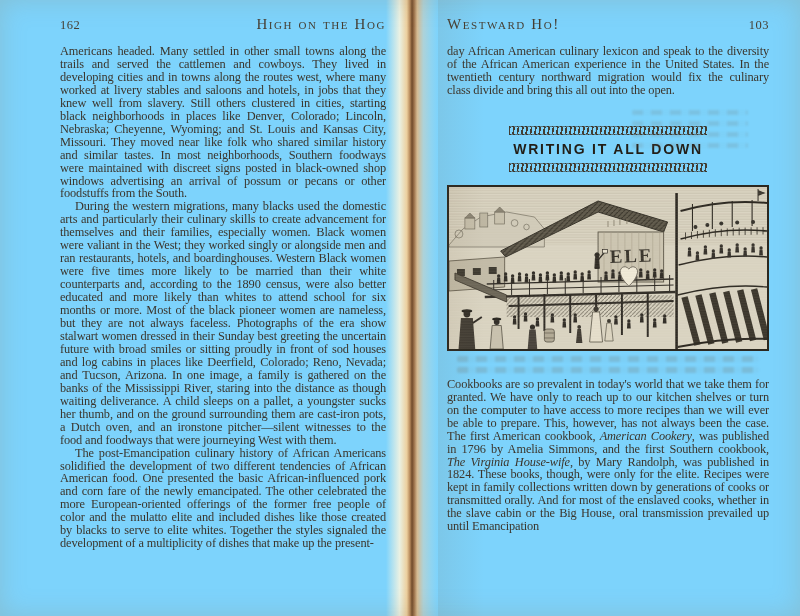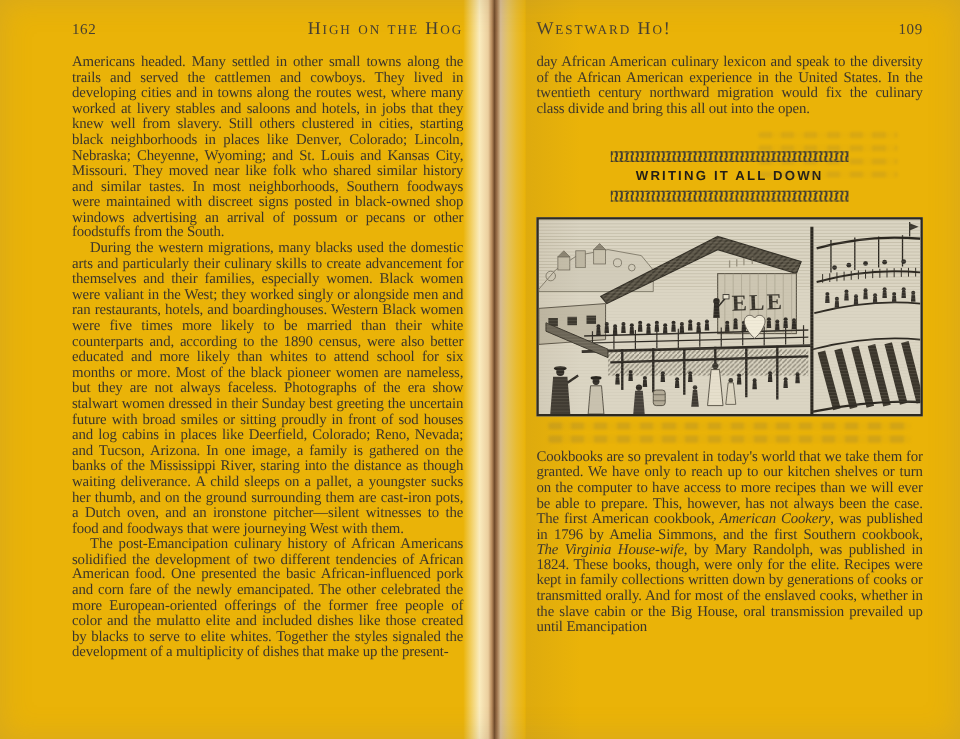--- a/index.html
+++ b/index.html
@@ -1,35 +1,35 @@
 <!DOCTYPE html>
 <html><head>
 <meta charset="utf-8">
 <style>
   html,body{margin:0;padding:0;}
   body{width:800px;height:616px;overflow:hidden;font-family:"Liberation Serif",serif;}
   .spread{position:relative;width:800px;height:616px;
     background:linear-gradient(90deg,#e6dec８ 0%,#e9e1cb 18%,#efe7d0 40%,#f9f0d8 48%,#f3ead2 52%,#ece4ce 62%,#e9e1cb 84%,#e5ddc7 100%);
-    background-color:#eab308;}
+    background-color:#7dd3fc;}
   .page{position:absolute;top:0;height:616px;color:#3b352c;}
   .page-inner{padding:16px 0 0 0;}
   .left-page{left:0;width:406px;}
   .left-col{margin:0 20px 0 60px;width:326px;}
   .right-page{left:420px;width:380px;}
   .right-col{margin:0 31px 0 27px;width:322px;}
   .pg-header{display:flex;justify-content:space-between;align-items:baseline;height:16px;margin-bottom:13px;}
   .folio{font-size:12.5px;letter-spacing:.5px;color:#463f33;}
   .run-head{font-variant:small-caps;font-size:15px;letter-spacing:1.6px;color:#463f33;}
   .body-text{font-size:12.35px;line-height:12.95px;text-align:justify;letter-spacing:-.12px;color:#3b352c;}
   .para{margin:0;text-indent:15px;}
   .no-indent{text-indent:0;}
   .feature{margin-top:29px;}
   .band{width:198px;height:7px;margin:0 auto;border-top:1px solid rgba(56,51,42,.55);border-bottom:1px solid rgba(56,51,42,.55);
     background:repeating-linear-gradient(100deg,#433e33 0 1.7px,rgba(0,0,0,0) 1.7px 4.3px);}
-  .feature-title{text-align:center;font-family:"Liberation Sans",sans-serif;font-weight:bold;font-size:11px;
+  .feature-title{text-align:center;font-family:"Liberation Sans",sans-serif;font-weight:bold;font-size:14px;
     letter-spacing:1.8px;color:#221e17;margin:6px 0;}
   .engraving-frame{margin-top:13px;border:2px solid #2b2820;background:#dbd5c3;line-height:0;}
   .engraving-frame svg{width:100%;height:162px;}
   .ghost-block{margin-top:5px;}
   .ghost{height:6px;margin:5px 10px;border-radius:2px;filter:blur(1.2px);
     background:repeating-linear-gradient(90deg,rgba(110,100,80,.20) 0 11px,rgba(110,100,80,.04) 11px 19px);}
   .ghost-cluster{position:absolute;left:212px;top:104px;width:116px;}
   .ghost-cluster .ghost{height:5px;margin:6px 0;opacity:.75;}
   .spine-shade{position:absolute;top:0;left:386px;width:52px;height:616px;pointer-events:none;
     background:linear-gradient(90deg,
@@ -64,21 +64,21 @@
         <p class="para">During the western migrations, many blacks used the domestic arts and particularly their culinary skills to create advancement for themselves and their families, especially women. Black women were valiant in the West; they worked singly or alongside men and ran restaurants, hotels, and boardinghouses. Western Black women were five times more likely to be married than their white counterparts and, according to the 1890 census, were also better educated and more likely than whites to attend school for six months or more. Most of the black pioneer women are nameless, but they are not always faceless. Photographs of the era show stalwart women dressed in their Sunday best greeting the uncertain future with broad smiles or sitting proudly in front of sod houses and log cabins in places like Deerfield, Colorado; Reno, Nevada; and Tucson, Arizona. In one image, a family is gathered on the banks of the Mississippi River, staring into the distance as though waiting deliverance. A child sleeps on a pallet, a youngster sucks her thumb, and on the ground surrounding them are cast-iron pots, a Dutch oven, and an ironstone pitcher—silent witnesses to the food and foodways that were journeying West with them.</p>
         <p class="para">The post-Emancipation culinary history of African Americans solidified the development of two different tendencies of African American food. One presented the basic African-influenced pork and corn fare of the newly emancipated. The other celebrated the more European-oriented offerings of the former free people of color and the mulatto elite and included dishes like those created by blacks to serve to elite whites. Together the styles signaled the development of a multiplicity of dishes that make up the present-</p>
       </div>
     </div>
   </div>
 
   <div class="page right-page">
     <div class="page-inner right-col">
       <div class="pg-header">
         <span class="run-head">Westward Ho!</span>
-        <span class="folio">109</span>
+        <span class="folio">103</span>
       </div>
 
       <div class="body-text">
         <p class="para no-indent">day African American culinary lexicon and speak to the diversity of the African American experience in the United States. In the twentieth century northward migration would fix the culinary class divide and bring this all out into the open.</p>
       </div>
 
       <div class="feature">
         <div class="band"></div>
         <div class="feature-title">WRITING IT ALL DOWN</div>
         <div class="band"></div>

